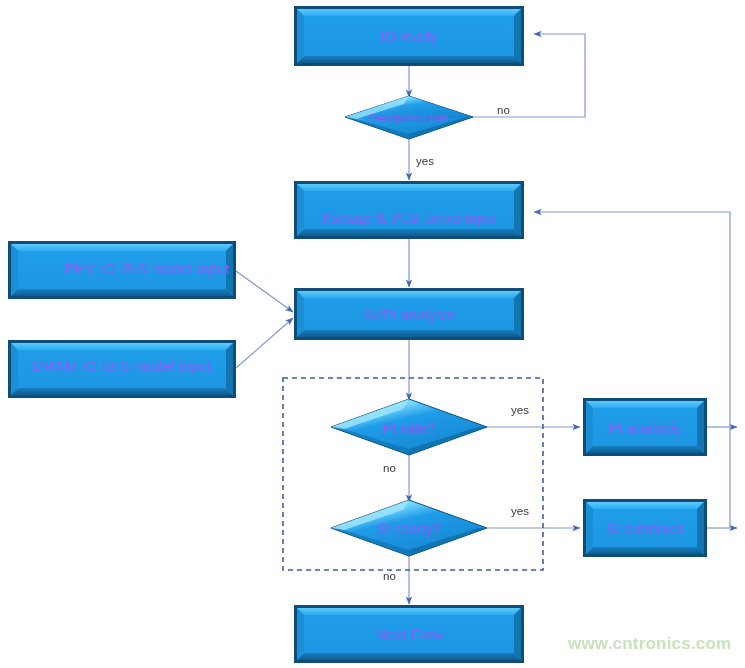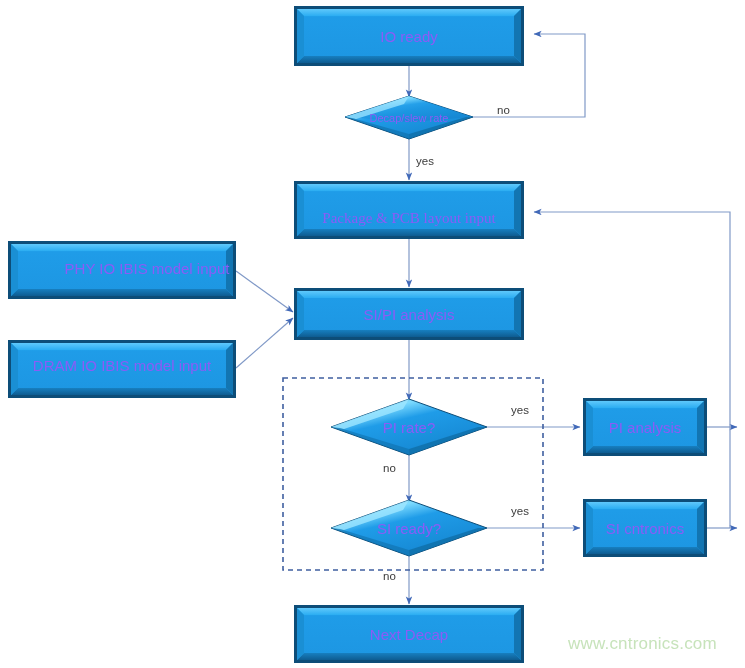--- a/index.html
+++ b/index.html
@@ -42,20 +42,21 @@
     font-size: 11.5px;
     color: #3b3b3b;
     white-space: nowrap;
   }
   .watermark {
     position: absolute;
     font-size: 17px;
     color: #c7e3bb;
     white-space: nowrap;
     letter-spacing: 0.2px;
+    font-weight: bold;
   }
 </style>
 </head>
 <body>
 
 <div id="canvas">
 
   <svg id="svg-layer" viewBox="0 0 745 668">
     <defs>
       <linearGradient id="boxGrad" x1="0" y1="0" x2="0" y2="1">
@@ -228,21 +229,21 @@
   <div class="node-label box-label" style="left:297px; top:291px; width:224px; height:46px;">SI/PI analysis</div>
 
   <div class="node-label diamond-label" style="left:331px; top:399px; width:156px; height:56px;">PI rate?</div>
 
   <div class="node-label diamond-label" style="left:331px; top:500px; width:156px; height:56px;">SI ready?</div>
 
   <div class="node-label box-label" style="left:586px; top:401px; width:118px; height:52px;">PI analysis</div>
 
   <div class="node-label box-label" style="left:586px; top:502px; width:118px; height:52px;">SI cntronics</div>
 
-  <div class="node-label box-label" style="left:297px; top:608px; width:224px; height:52px;">Next Decap</div>
+  <div class="node-label box-label" style="left:297px; top:608px; width:224px; height:52px;">Next Flow</div>
 
   <div class="edge-text" style="left:497px; top:104px;">no</div>
 
   <div class="edge-text" style="left:416px; top:155px;">yes</div>
 
   <div class="edge-text" style="left:511px; top:404px;">yes</div>
 
   <div class="edge-text" style="left:383px; top:462px;">no</div>
 
   <div class="edge-text" style="left:511px; top:505px;">yes</div>

